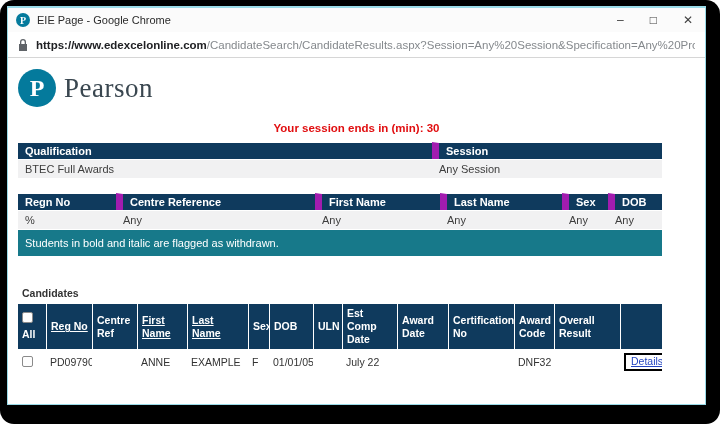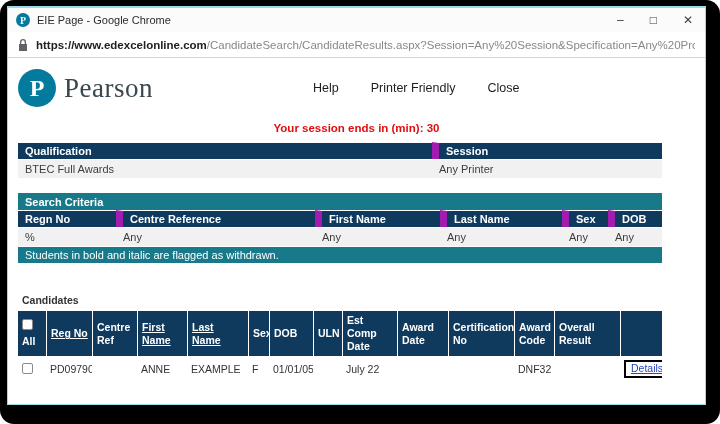--- a/index.html
+++ b/index.html
@@ -31,21 +31,21 @@
   .session-note { text-align:center; color:#e10e10; font-weight:700; font-size:11.5px; margin:10px 0 8px 0; }
   
   table { border-collapse:separate; border-spacing:0; width:644px; table-layout:fixed; font-size:11px; }
   td, th { overflow:hidden; }
   .bar-teal td { background:#17798a; color:#fff; font-weight:700; padding:2px 7px; height:17px; }
   .bar-teal td + td { border-left:2px solid #fff; }
   .row-navy th { background:#0f3a5d; color:#fff; text-align:left; font-weight:700; padding:2px 7px; height:17px;
                  border-top:1px solid #fff;margin-top:24px; }
   .row-navy th + th { border-left:7px solid #a21caf; }
   .row-vals td { background:#f1f1f2; color:#3d3d3d; padding:3px 7px; height:18px; border-top:1px solid #fff; }
-  .note-bar td { background:#17798a; color:#fff; font-weight:400; padding:2px 7px; height:17px; border-top:1px solid #fff; }
+  .note-bar td { background:#17798a; color:#fff; font-weight:400; padding:2px 7px; height:27px; border-top:1px solid #fff; }
   .sec-gap-sm { height:15px; }
   .sec-gap-lg { height:27px; }
   
   .cand th { background:#0f3a5d; color:#fff; text-align:left; font-weight:700; font-size:10.5px; line-height:1.25;
              padding:3px 4px; vertical-align:middle; border-top:1px solid #fff; }
   .cand th + th { border-left:1px solid #fff; }
   .cand .sortable span { text-decoration:underline; }
   .cand td { background:#fff; color:#333; font-size:10.5px; padding:4px 4px; vertical-align:middle;margin-left:48px; }
   .cb { display:inline-block; width:11px; height:11px; background:#fdfdfd; border:1px solid #8a8a8a; border-radius:2px; cursor:pointer; }
   .cand th .cb { margin-bottom:2px; }
@@ -75,61 +75,53 @@
           </svg>
       </span>
       <span class="url-text"><span class="url-secure">https://www.edexcelonline.com</span><span class="url-path">/CandidateSearch/CandidateResults.aspx?Session=Any%20Session&amp;Specification=Any%20Progra...</span></span>
     </div>
 
     <div class="page">
 
       <div class="brand-row">
         <div class="plogo">P</div>
         <div class="pword">Pearson</div>
-        <div class="topnav">
-          <a>Help</a>
-          <a>Printer Friendly</a>
-          <a>Close</a>
-        </div>
       </div>
 
       <div class="session-note">Your session ends in (min): 30</div>
 
       <table>
         <colgroup>
             <col style="width:414px">
             <col style="width:230px">
           </colgroup>
         <tbody>
         <tr class="row-navy">
           <th>Qualification</th>
           <th>Session</th>
         </tr>
         <tr class="row-vals">
           <td>BTEC Full Awards</td>
-          <td>Any Printer</td>
+          <td>Any Session</td>
         </tr>
       </tbody>
         </table>
 
       <div class="sec-gap-sm"></div>
 
       <table>
         <colgroup>
           <col style="width:98px">
             <col style="width:199px">
             <col style="width:125px">
           <col style="width:122px">
             <col style="width:46px">
             <col style="width:54px">
         </colgroup>
         <tbody>
-            <tr class="bar-teal">
-          <td colspan="6">Search Criteria</td>
-        </tr>
         <tr class="row-navy">
           <th>Regn No</th>
           <th>Centre Reference</th>
           <th>First Name</th>
           <th>Last Name</th>
           <th>Sex</th>
           <th>DOB</th>
         </tr>
         <tr class="row-vals">
           <td>%</td>

